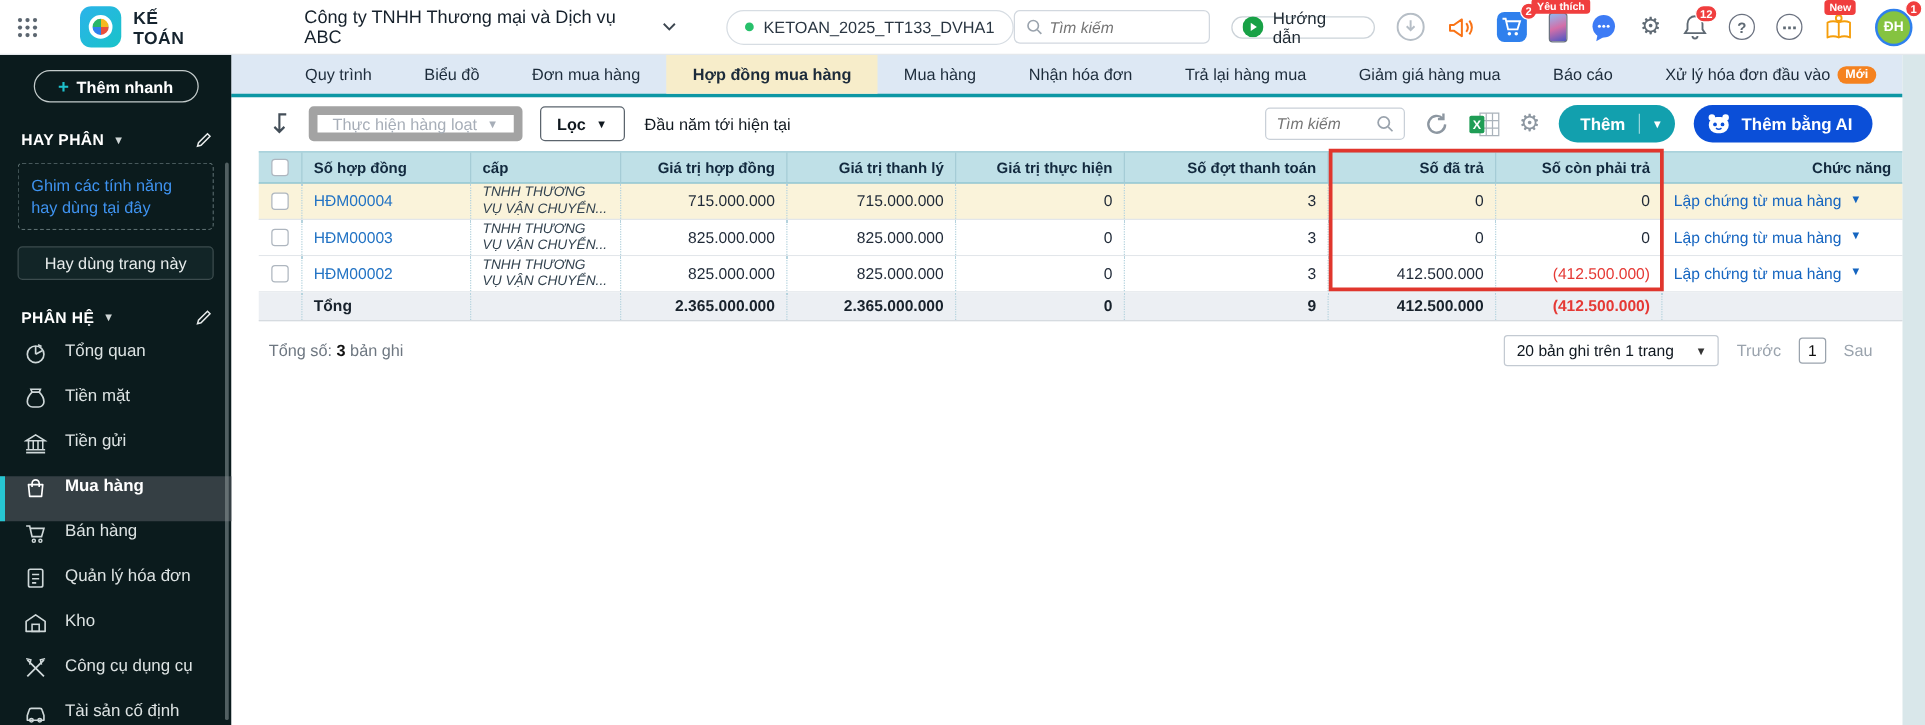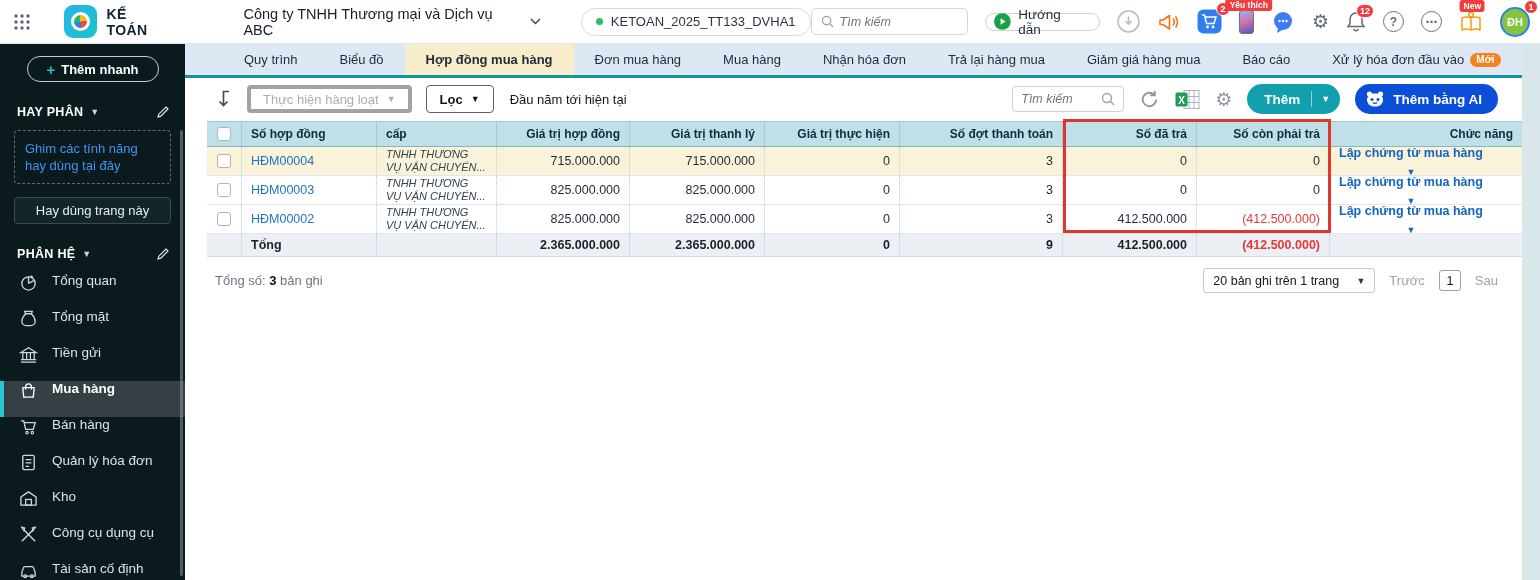--- a/index.html
+++ b/index.html
@@ -69,21 +69,21 @@
   .tabbar { height:34px; background:#dde8f4; border-bottom:3px solid #0d97a4; display:flex; align-items:stretch;
             padding-left:38px; }
   .tab { display:flex; align-items:center; padding:0 21px; font-size:13px; color:#1c2b3a; cursor:pointer; white-space:nowrap; }
   .tab.active { background:#f7edca; font-weight:bold; }
   .tab .newb { margin-left:6px; background:#f5821f; color:#fff; font-size:10px; font-weight:bold; border-radius:9px;
                padding:1.5px 6px; }
 
   .toolbar { height:42px; display:flex; align-items:center; gap:14px; padding-left:30px; background:#fff; }
   .sorticon { display:flex; cursor:pointer; }
   .btn { height:28px; border-radius:4px; display:flex; align-items:center; gap:8px; font-size:13px; cursor:pointer; }
-  .btn-batch { border:4px solid #a3a3a3; color:#a7aeb8; padding:0 12px; }
+  .btn-batch { border:7px solid #a3a3a3; color:#a7aeb8; padding:0 12px; }
   .btn-filter { border:1px solid #5b646d; color:#10181f; font-weight:bold; padding:0 13px; }
   .car-sm { font-size:9px; }
   .periodlabel { font-size:13px; color:#10181f; margin-left:2px; }
   .tbr-right { margin-left:auto; display:flex; align-items:center; gap:15px; padding-right:24px; }
   .tb2-search { width:112px; height:26px; border:1px solid #c9d0d8; border-radius:4px; display:flex; align-items:center;
                 padding:0 8px; gap:4px; }
   .tb2-search input { border:none; outline:none; width:76px; font-size:12.5px; font-style:italic; color:#6b7480;
                       font-family:"Liberation Sans","DejaVu Sans",sans-serif; }
   .btn-add { height:30px; border-radius:15px; background:#12a0ae; color:#fff; font-weight:bold; font-size:13.5px;
              display:flex; align-items:center; padding:0 10px 0 17px; cursor:pointer; }
@@ -100,21 +100,21 @@
   .num { justify-content:flex-end; }
   .thead { background:#bfe0e7; border-top:1px solid #9fcbd6; border-bottom:1px solid #7db9c7; height:26px; }
   .thead .cell { font-size:12px; font-weight:bold; color:#12293e; border-right:1px solid #a5ccd6; }
   .thead .cell:last-child { border-right:none; }
   .drow { height:29px; border-bottom:1px solid #e2e6ea; font-size:12.5px; color:#1f2937; background:#fff; }
   .drow.hl { background:#faf3da; }
   .cb { width:14px; height:14px; border:1px solid #aeb6bf; border-radius:3px; background:#fff; margin:0 auto; cursor:pointer; }
   .link { color:#2273c4; cursor:pointer; }
   .supplier { font-size:11px; line-height:13px; color:#32424f; display:block; align-self:center;font-style:italic; }
   .neg { color:#e53935; }
-  .actionlink { color:#1565c0; font-weight:bold; font-size:12.5px; cursor:pointer; display:flex; align-items:center; gap:7px;flex-direction:column; }
+  .actionlink { color:#1565c0; font-weight:normal; font-size:12.5px; cursor:pointer; display:flex; align-items:flex-start; gap:7px; }
   .actionlink .car { font-size:9px; }
   .totalrow { height:23px; background:#eceff3; border-bottom:1px solid #d6dbe0; font-size:12.5px; font-weight:bold; color:#18222c; }
 
   
   .listfooter { display:flex; align-items:center; margin:11px 24px 0 30px; }
   .recinfo { font-size:13px; color:#6e7781; }
   .recinfo b { color:#111; }
   .pager { margin-left:auto; display:flex; align-items:center; gap:14px; }
   .psel { width:172px; height:25px; border:1px solid #c3cad2; border-radius:3px; display:flex; align-items:center;
           padding:0 9px; font-size:12.5px; color:#101820; cursor:pointer; }
@@ -289,21 +289,21 @@
           <path d="M10 11 V4 M10 11 L15.5 8" stroke="#cfd8d9" stroke-width="1.4" fill="none"></path>
           <path d="M12 3 l3 1.5" stroke="#cfd8d9" stroke-width="1.4"></path>
         </svg>
       <span>Tổng quan</span>
     </div>
     <div class="mitem">
       <svg width="19" height="19" viewBox="0 0 20 20">
           <path d="M7 5 L6 2.5 h8 L13 5" fill="none" stroke="#cfd8d9" stroke-width="1.4"></path>
           <path d="M7 5 h6 q4 4 4 8 a4.5 4.5 0 0 1 -4.5 4.5 h-5 A4.5 4.5 0 0 1 3 13 q0-4 4-8 Z" fill="none" stroke="#cfd8d9" stroke-width="1.4"></path>
         </svg>
-      <span>Tổng mặt</span>
+      <span>Tiền mặt</span>
     </div>
     <div class="mitem">
       <svg width="19" height="19" viewBox="0 0 20 20">
           <path d="M2 8 L10 3 L18 8 Z M4 8 v7 M8 8 v7 M12 8 v7 M16 8 v7 M2 15.5 h16 M2 18 h16" fill="none" stroke="#cfd8d9" stroke-width="1.3"></path>
         </svg>
       <span>Tiền gửi</span>
     </div>
     <div class="mitem active">
       <svg width="19" height="19" viewBox="0 0 20 20">
           <path d="M4 7 h12 l-1 10 H5 Z" fill="none" stroke="#fff" stroke-width="1.4" stroke-linejoin="round"></path>
@@ -354,25 +354,25 @@
 
 <div class="main">
 
   <nav class="tabbar">
     <span class="tab">
         <span>Quy trình</span>
       </span>
     <span class="tab">
         <span>Biểu đồ</span>
       </span>
+    <span class="tab">
+        <span>Đơn mua hàng</span>
+      </span>
     <span class="tab active">
         <span>Hợp đồng mua hàng</span>
-      </span>
-    <span class="tab">
-        <span>Đơn mua hàng</span>
       </span>
     <span class="tab">
         <span>Mua hàng</span>
       </span>
     <span class="tab">
         <span>Nhận hóa đơn</span>
       </span>
     <span class="tab">
         <span>Trả lại hàng mua</span>
       </span>

